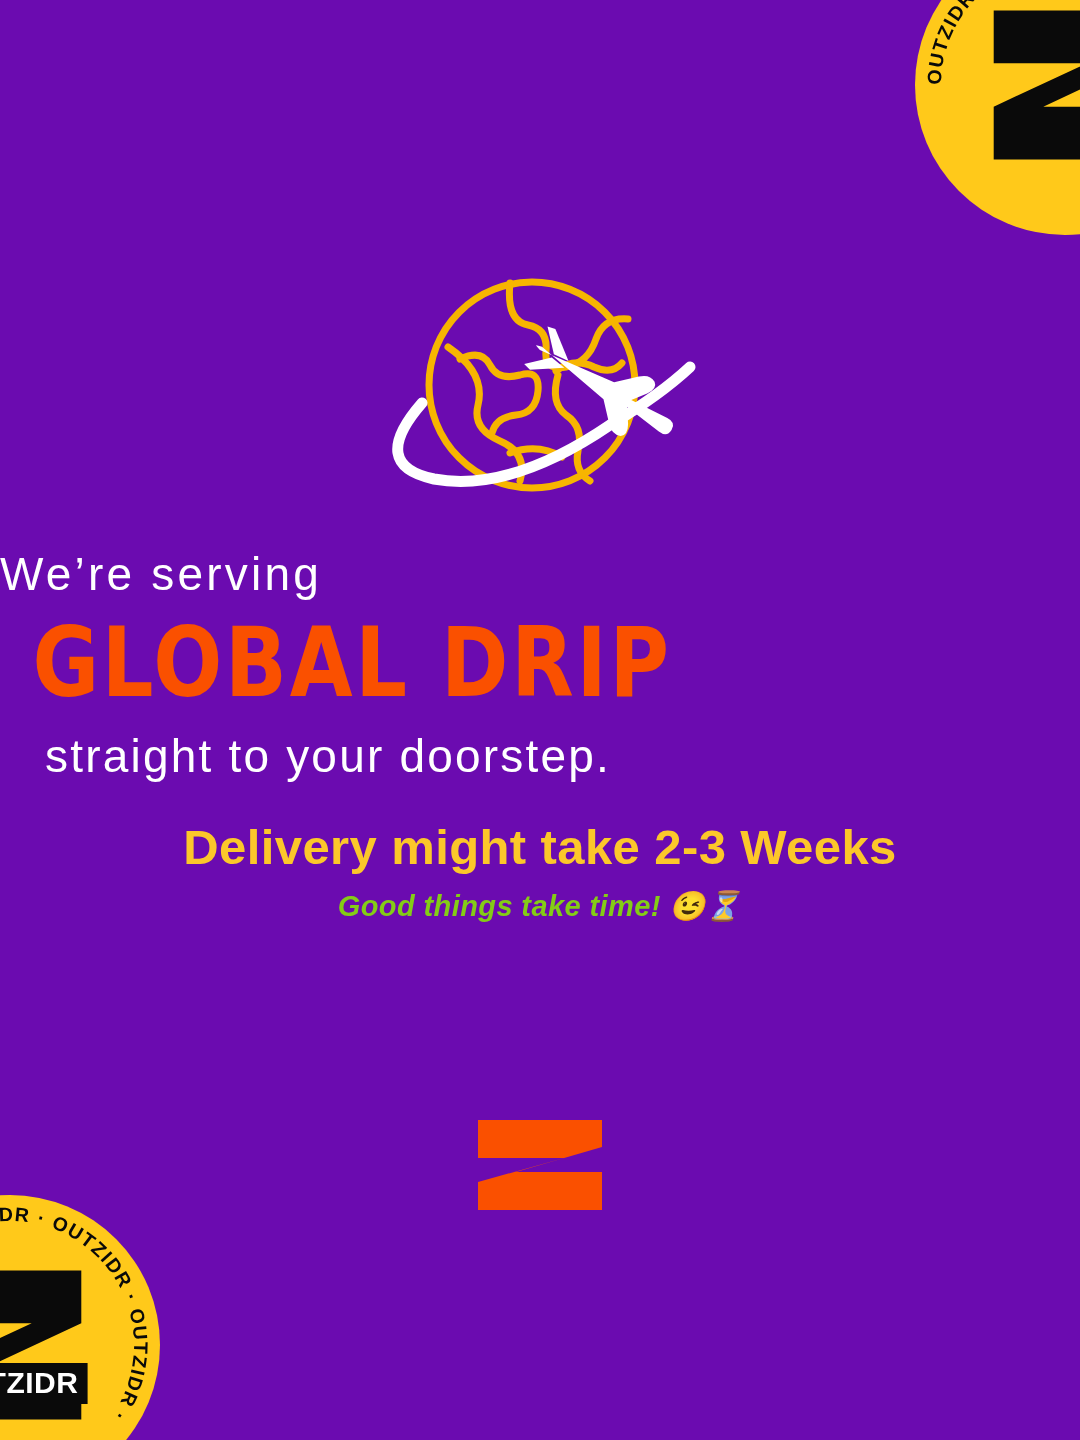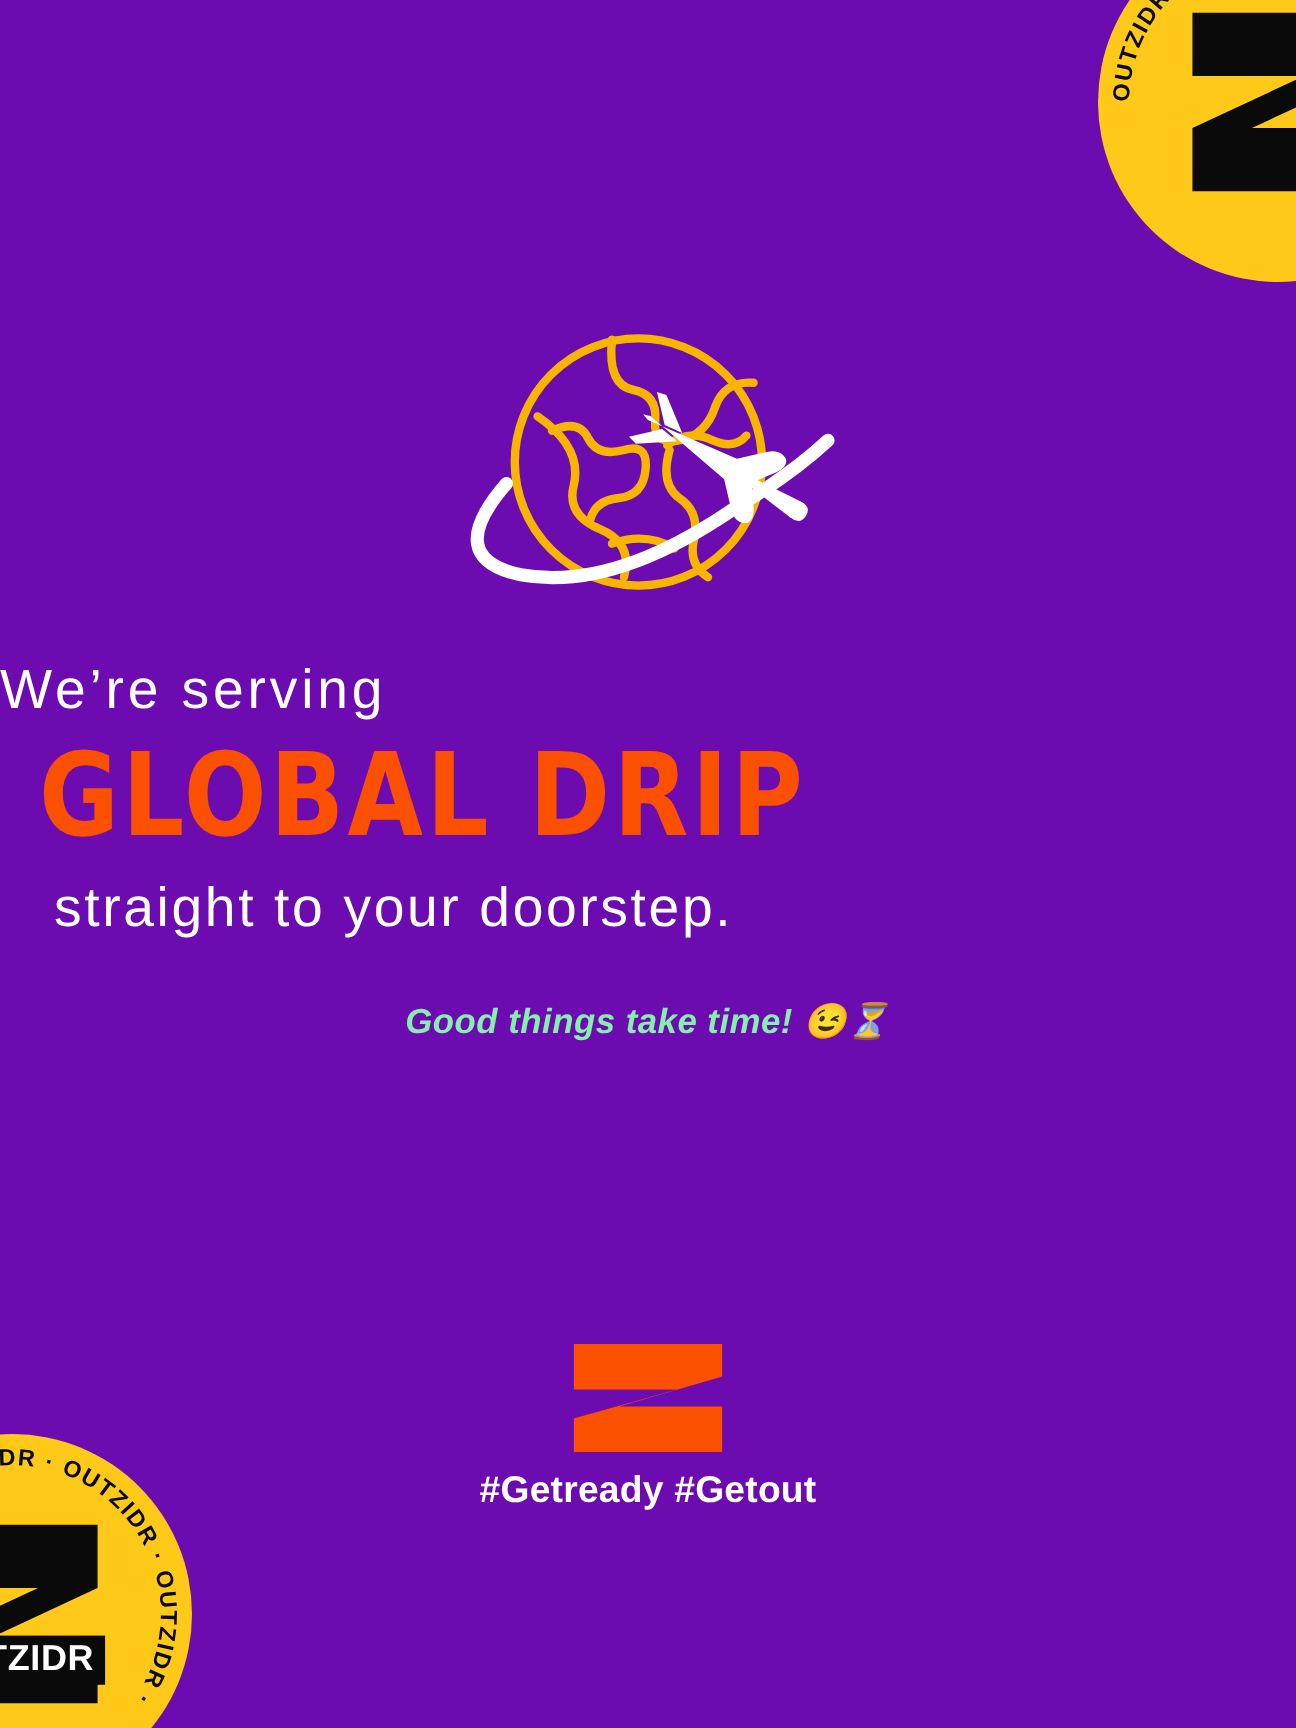--- a/index.html
+++ b/index.html
@@ -123,21 +123,21 @@
   }
   .notice-main {
     color: #fcc72a;
     font-size: 49px;
     font-weight: bold;
     letter-spacing: 0.4px;
     line-height: 1.12;
     font-family: "Liberation Sans Narrow", "Liberation Sans", sans-serif;
   }
   .notice-sub {
-    color: #86efac;
+    color: #84cc16;
     font-size: 29px;
     font-weight: bold;
     font-style: italic;
     letter-spacing: 0.4px;
     margin-top: 14px;
     font-family: "Liberation Sans Narrow", "Liberation Sans", sans-serif;
   }
 
   
   .footer-block {
@@ -217,23 +217,23 @@
     </g>
   </svg>
 
   <div class="headline-block">
     <div class="kicker">We’re serving</div>
     <div class="bigline">GLOBAL DRIP</div>
     <div class="subline">straight to your doorstep.</div>
   </div>
 
   <div class="notice-block">
+    <div class="notice-main">Delivery might take 2-3 Weeks</div>
     <div class="notice-sub">Good things take time! 😉⏳</div>
   </div>
 
   <div class="footer-block">
     <svg class="logo-z" viewBox="0 0 124 90">
       <polygon points="0,0 124,0 124,27 38,52 124,52 124,90 0,90 0,62 86,38 0,38" fill="#fa5000"></polygon>
     </svg>
-    <div class="hashtags">#Getready #Getout</div>
   </div>
 
 </div>
 
 </body></html>

